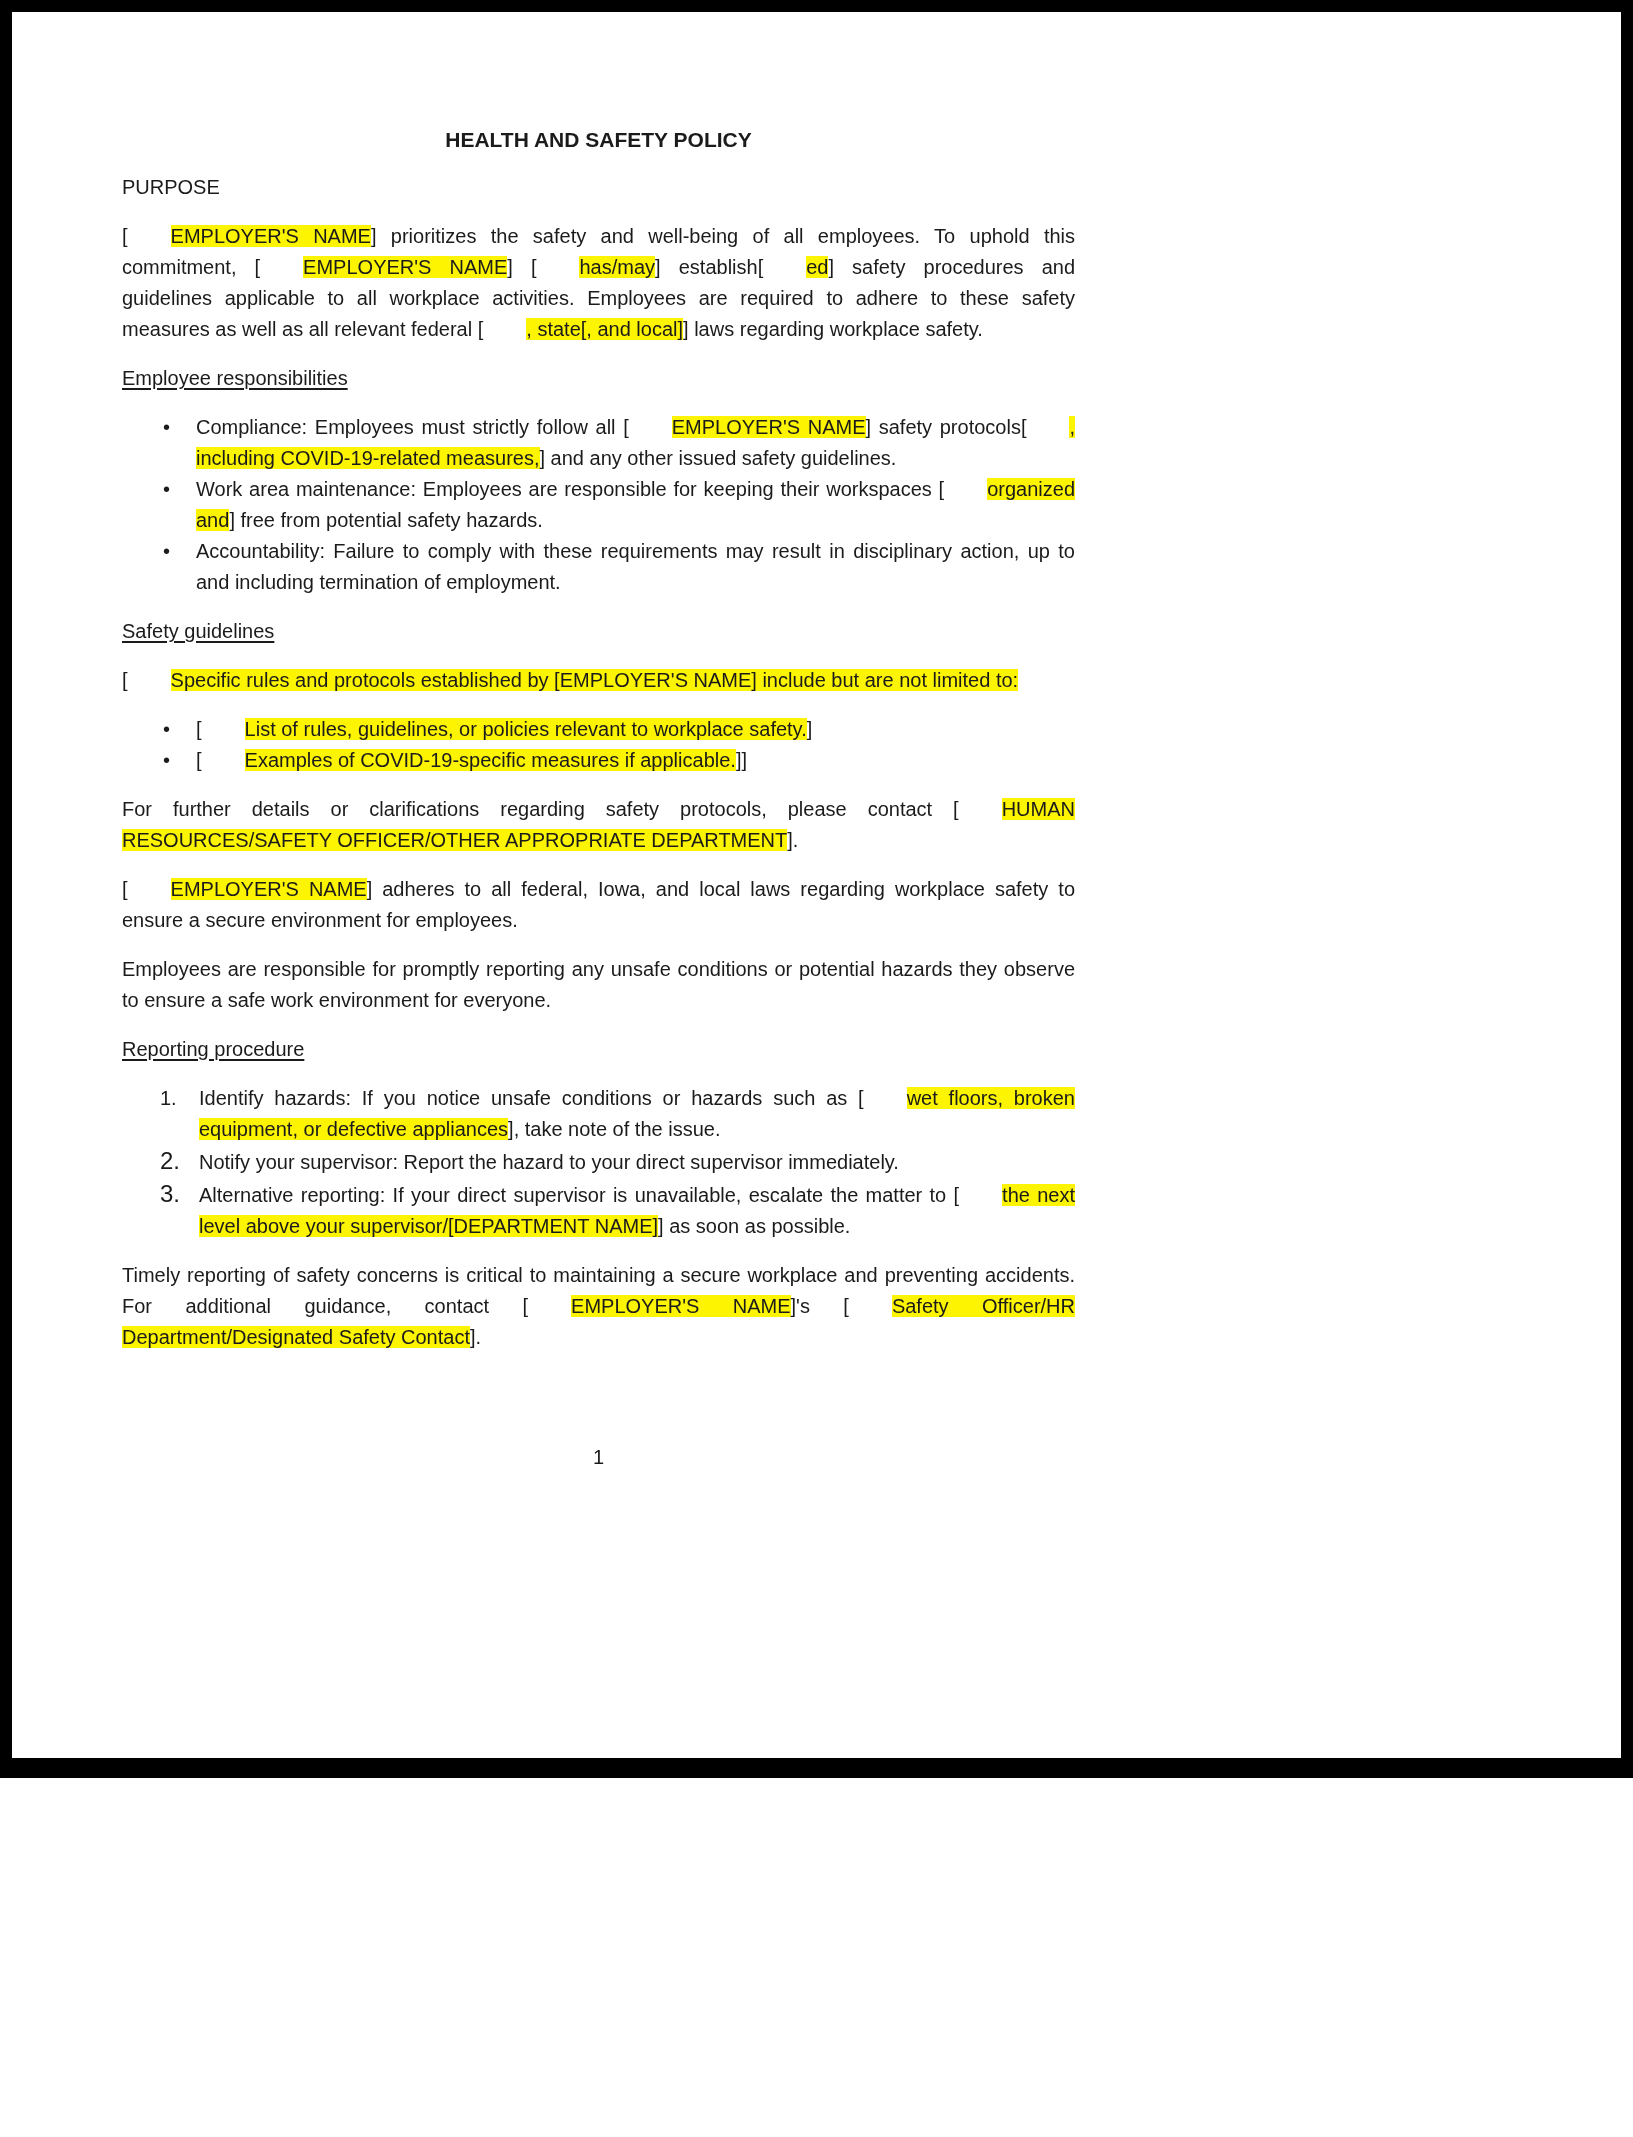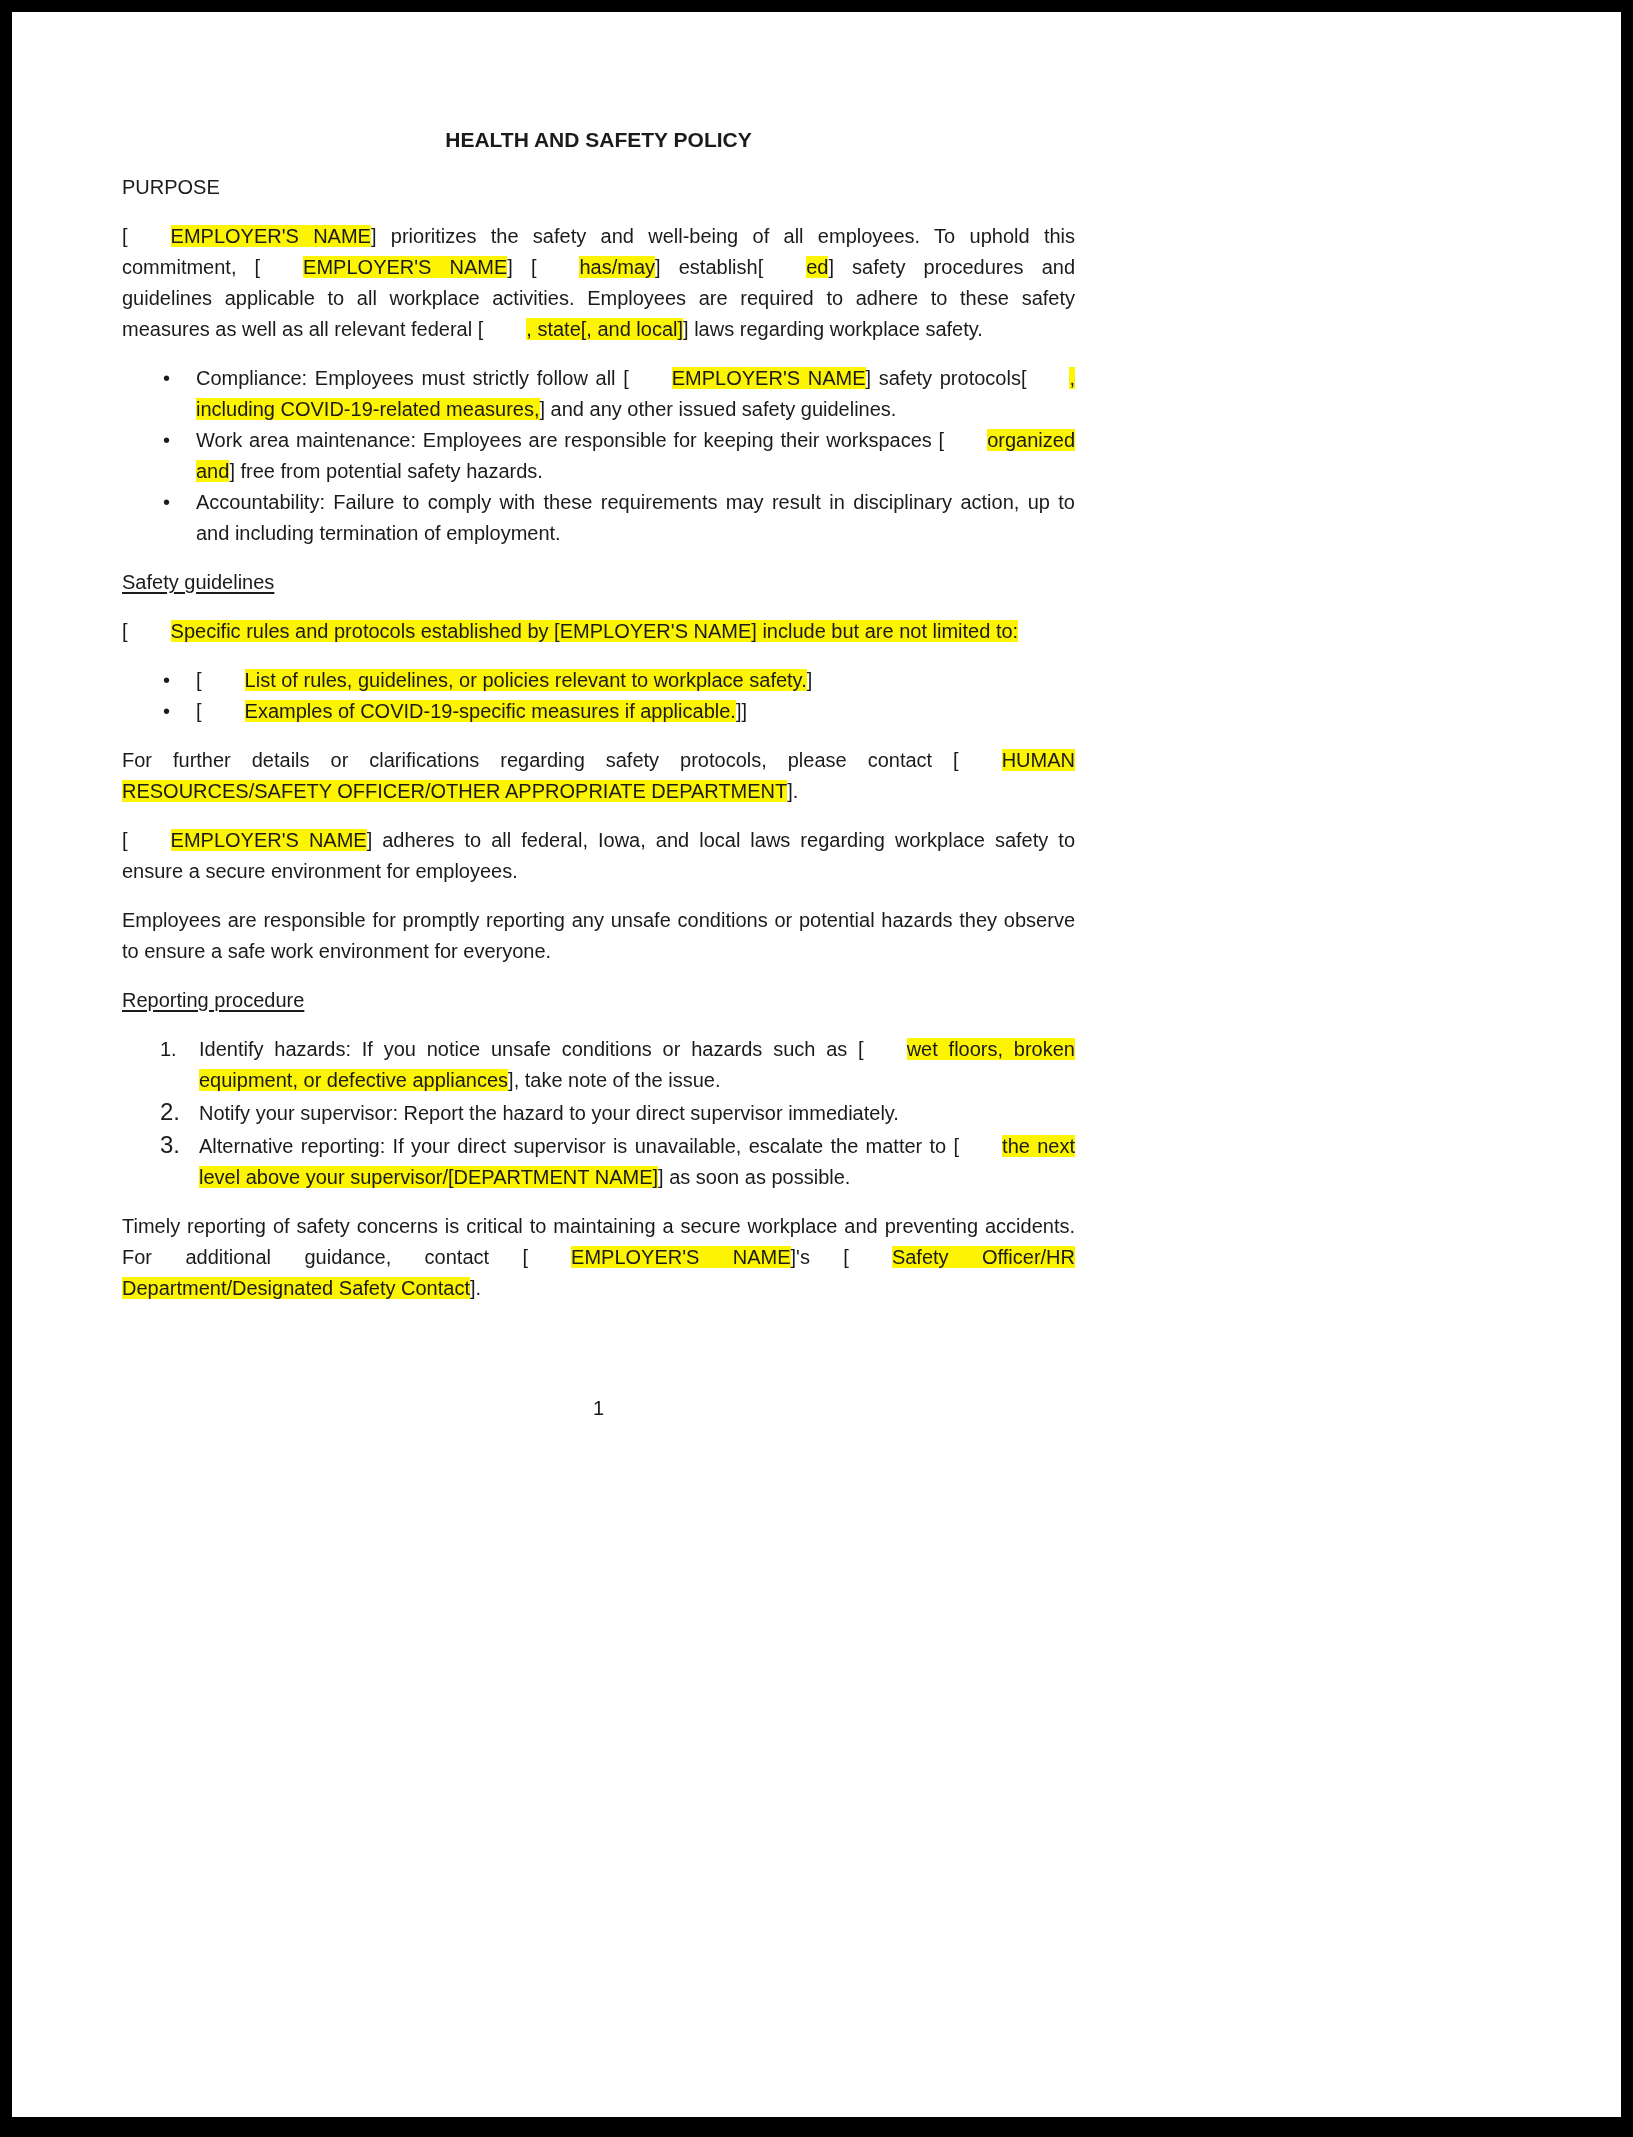--- a/index.html
+++ b/index.html
@@ -11,21 +11,21 @@
   *{box-sizing:border-box;}
   html,body{margin:0;padding:0;}
   body{
     width:1633px;height:2137px;
     background:#ffffff;
     font-family:"Liberation Sans",sans-serif;
     color:var(--text);
     -webkit-font-smoothing:antialiased;
   }
   .frame{
-    width:1633px;height:2137px;
+    width:1633px;height:1778px;
     border:12px solid var(--border);
     border-bottom-width:20px;
     background:var(--paper);
     overflow:hidden;
   }
   .content{
     margin-left:110px;
     padding-top:112px;
     width:953px;
   }
@@ -60,20 +60,21 @@
 </style>
 </head>
 <body>
 
 <div class="frame">
   <div class="content">
     <div class="title">HEALTH AND SAFETY POLICY</div>
     <div>
         <div class="blk heading bold"><span>PURPOSE</span></div>
         <div class="blk para"><span>[</span><span class="hl">EMPLOYER'S NAME</span><span>] prioritizes the safety and well-being of all employees. To uphold this commitment, [</span><span class="hl">EMPLOYER'S NAME</span><span>] [</span><span class="hl">has/may</span><span>] establish[</span><span class="hl">ed</span><span>] safety procedures and guidelines applicable to all workplace activities. Employees are required to adhere to these safety measures as well as all relevant federal [</span><span class="hl">, state[, and local]</span><span>] laws regarding workplace safety.</span></div>
+        <div class="blk heading underline"><span>Employee responsibilities</span></div>
         <div class="blk list bullet">
           <div class="li">
             <span class="marker">•</span>
             <span class="li-text"><span>Compliance: Employees must strictly follow all [</span><span class="hl">EMPLOYER'S NAME</span><span>] safety protocols[</span><span class="hl">, including COVID-19-related measures,</span><span>] and any other issued safety guidelines.</span></span>
           </div>
           <div class="li">
             <span class="marker">•</span>
             <span class="li-text"><span>Work area maintenance: Employees are responsible for keeping their workspaces [</span><span class="hl">organized and</span><span>] free from potential safety hazards.</span></span>
           </div>
           <div class="li">

